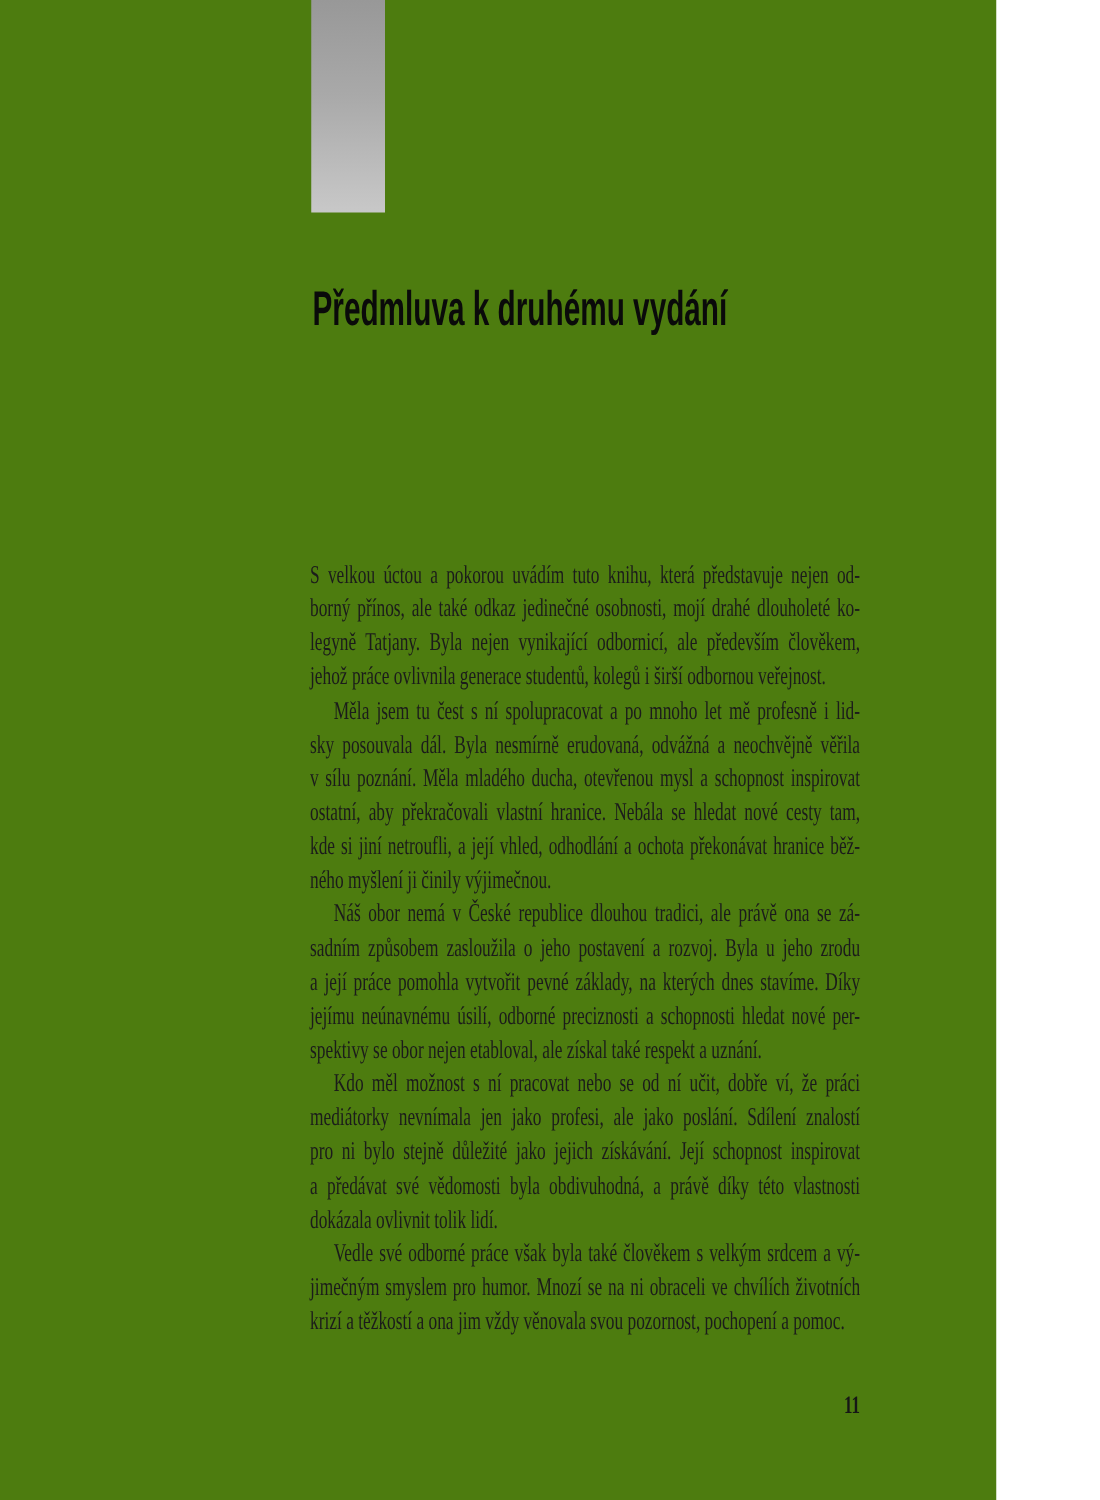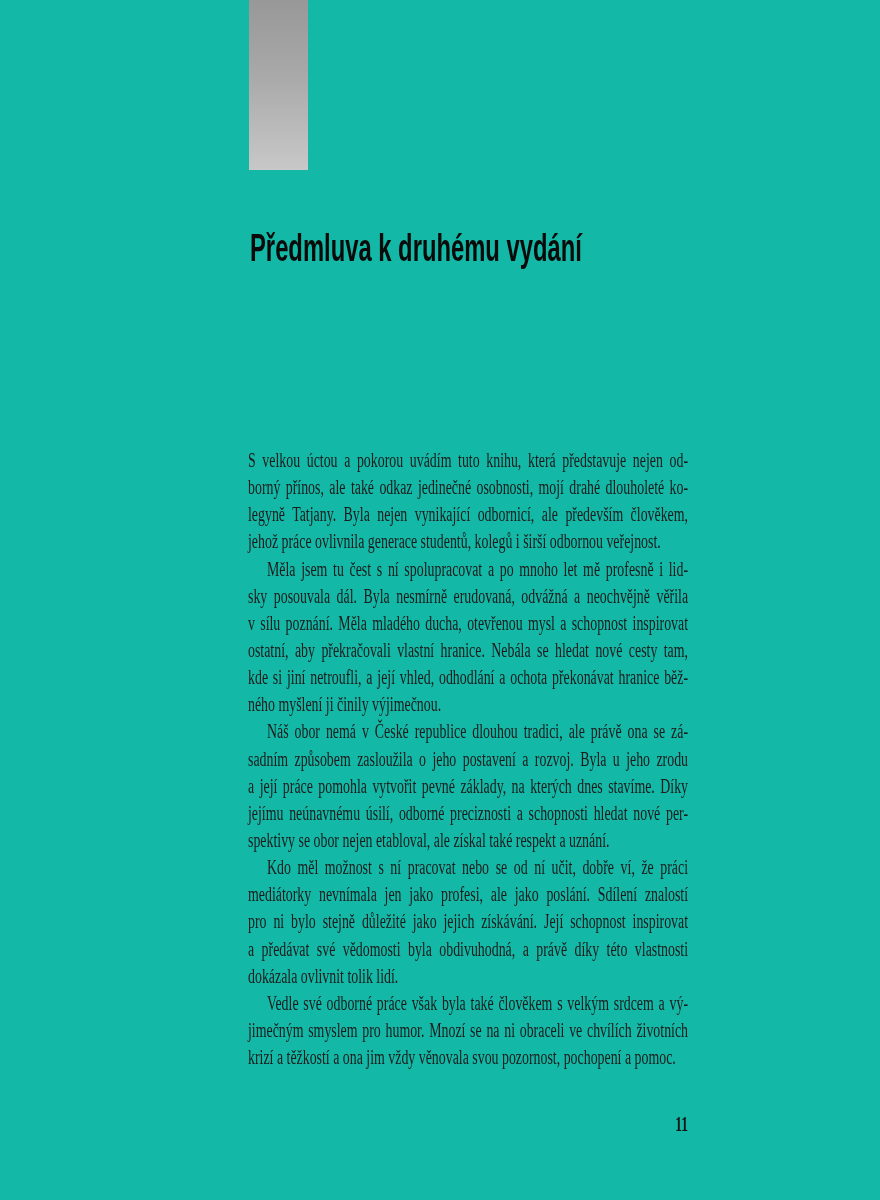--- a/index.html
+++ b/index.html
@@ -2,23 +2,23 @@
 <html><head>
 <meta charset="utf-8">
 <style>
   html, body {
     margin: 0;
     padding: 0;
     background: #ffffff;
   }
   #page {
     position: relative;
-    width: 880px;
+    width: 797px;
     height: 1200px;
-    background: #14b8a6;
+    background: #4d7c0f;
     overflow: hidden;
   }
   .chapter-bar {
     position: absolute;
     left: 249px;
     top: 0;
     width: 59px;
     height: 170px;
     background: linear-gradient(180deg, #989898 0%, #a9a9a9 45%, #c8c8c8 100%);
   }

